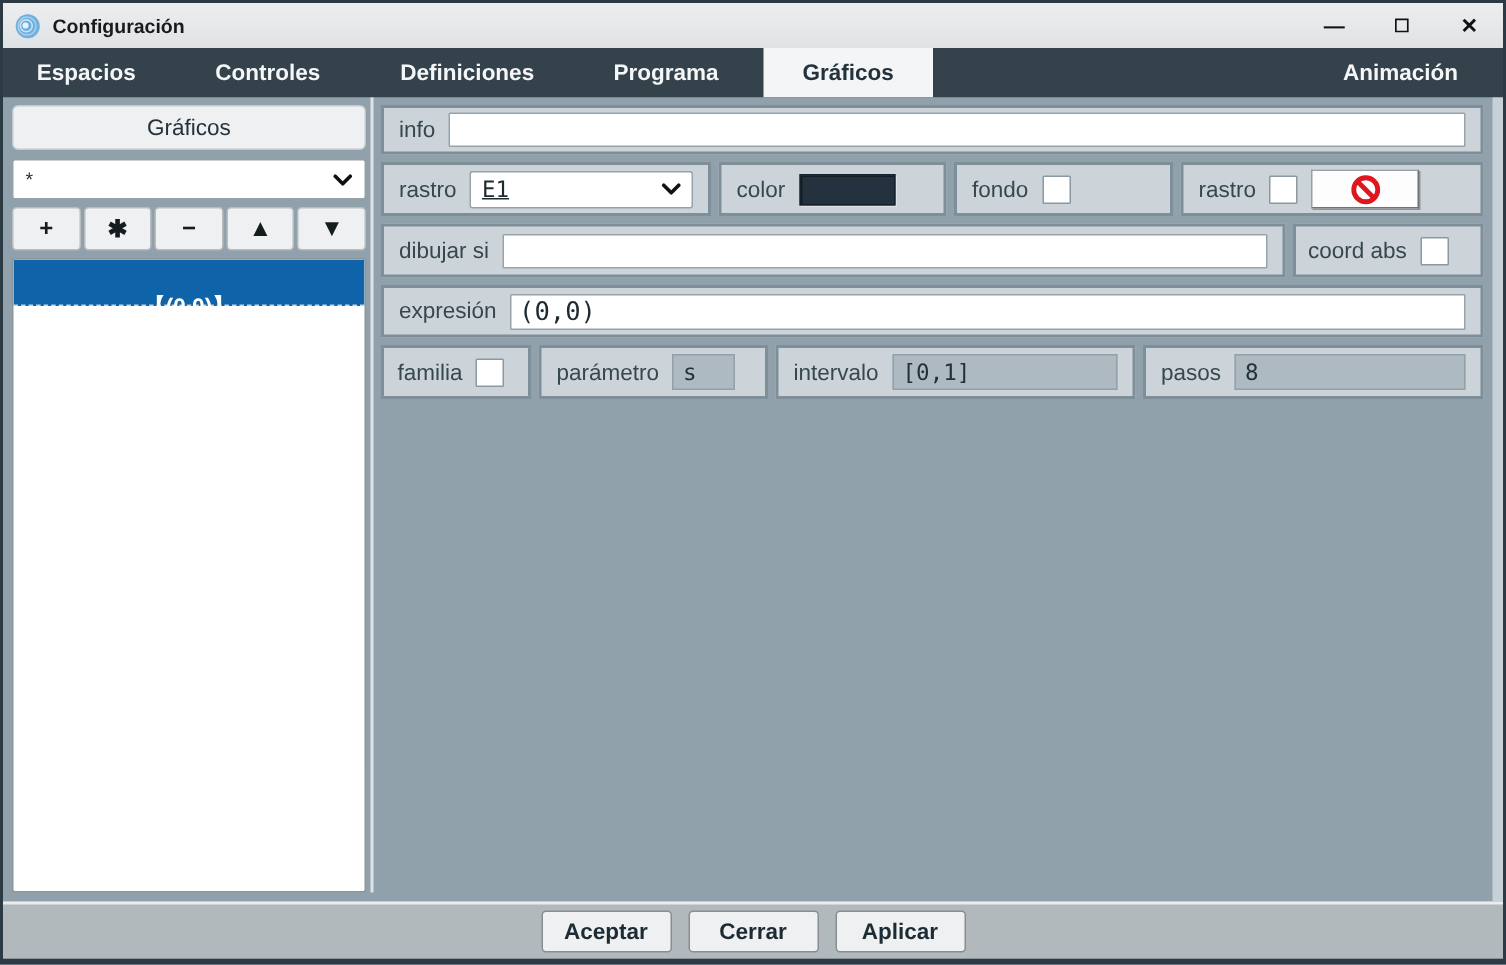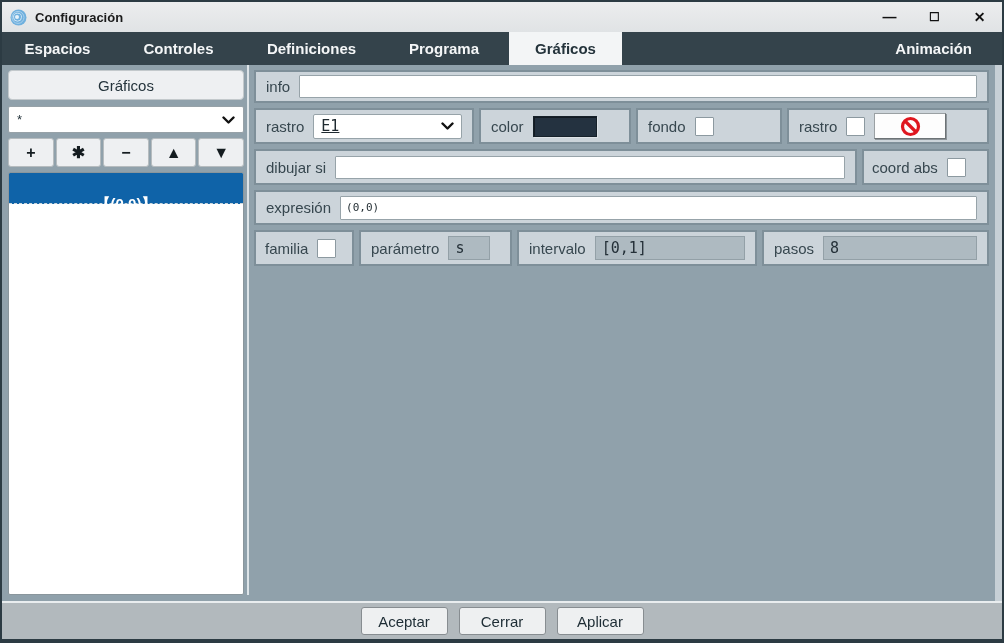--- a/index.html
+++ b/index.html
@@ -104,21 +104,21 @@
     display:flex; align-items:center; gap:9px;
     padding:0 10px; height:36px;
   }
   .group.h33 { height:33px; }
   .group.h35 { height:35px; }
   .grow { flex:1 1 auto; min-width:0; }
   .glabel { font-size:15px; color:#37474f; white-space:nowrap; }
 
   .text-input {
     height:23px; background:#fff; border:1px solid #97a3a9; border-radius:1px;
-    font-family:"DejaVu Sans Mono", monospace; font-size:11px; color:#1f2a30;
+    font-family:"DejaVu Sans Mono", monospace; font-size:17px; color:#1f2a30;
     padding:0 5px; width:100%; outline:none;
   }
   .mono-input { height:24px; }
 
   .fake-select {
     height:25px; background:#fff; border:1px solid #97a3a9; border-radius:2px;
     display:flex; align-items:center; justify-content:space-between;
     padding:0 7px; font-family:"DejaVu Sans Mono", monospace;
     font-size:15px; color:#1f2a30;
   }
@@ -171,21 +171,21 @@
   
   .footer {
     height:38px; flex:0 0 38px;
     background:#b2b9bd; border-top:2px solid #e9edef;
     display:flex; align-items:center; justify-content:center; gap:11px;
   }
   .footer-btn {
     width:87px; height:28px;
     background:#eef0f1; border:1px solid #878d91; border-radius:3px;
     display:flex; align-items:center; justify-content:center;
-    font-size:15px; font-weight:400; color:#1d2c34;
+    font-size:15px; font-weight:700; color:#1d2c34;
   }
 </style>
 </head>
 <body>
 
 <div class="window">
 
   <div class="titlebar">
     <svg class="app-icon" viewBox="0 0 17 17">
       <circle cx="8.5" cy="8.5" r="8" fill="#6fb0de"></circle>

